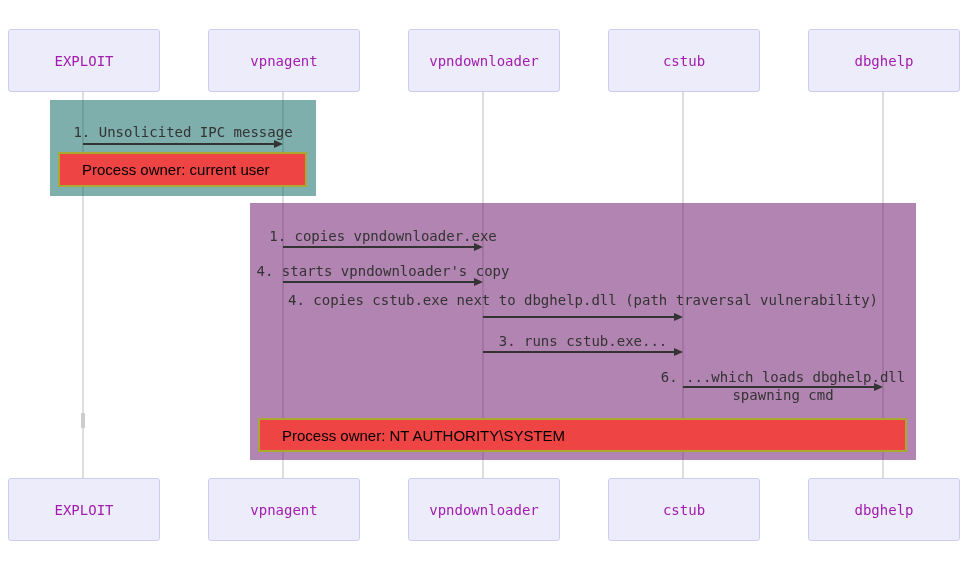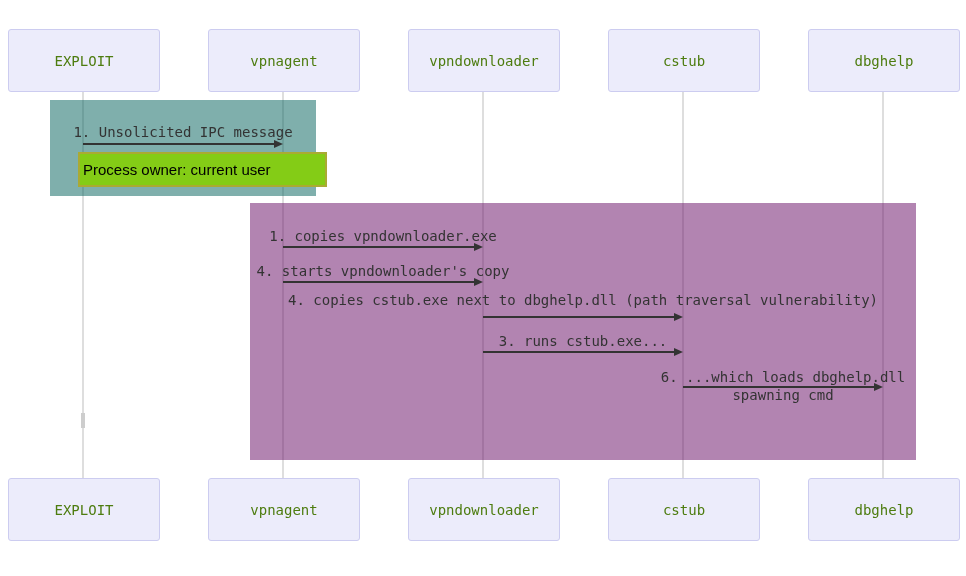--- a/index.html
+++ b/index.html
@@ -30,21 +30,21 @@
     position: absolute;
     width: 150px;
     height: 61px;
     background: #ececfb;
     border: 1px solid #ccccf0;
     border-radius: 3px;
     display: flex;
     align-items: center;
     justify-content: center;
     font-size: 14px;
-    color: #4d7c0f;
+    color: #a21caf;
   }
   .msg {
     position: absolute;
     width: 600px;
     text-align: center;
     white-space: nowrap;
     font-size: 14px;
     line-height: 17px;
     color: #333333;
     pointer-events: none;
@@ -57,30 +57,29 @@
   .msg-head {
     position: absolute;
     width: 0;
     height: 0;
     border-left: 9px solid #333333;
     border-top: 4px solid transparent;
     border-bottom: 4px solid transparent;
   }
   .note {
     position: absolute;
-    background: #84cc16;
+    background: #ef4444;
     border: 2px solid #aaaa33;
     box-sizing: border-box;
     font-family: "Liberation Sans", sans-serif;
     font-size: 15px;
     color: #000000;
     display: flex;
     align-items: center;
-    padding-left: 3px;
-    margin-left: 20px;
+    padding-left: 22px;
   }
 </style>
 </head>
 <body>
 
 <div class="diagram">
 
   <div class="lifeline" style="left:82px"></div>
   <div class="lifeline" style="left:282px"></div>
   <div class="lifeline" style="left:482px"></div>
@@ -112,20 +111,23 @@
   <div class="msg-head" style="left:674px; top:348px"></div>
 
   <div class="msg" style="left:483px; top:369px">6. ...which loads dbghelp.dll</div>
   <div class="msg-line" style="left:683px; top:386px; width:191px"></div>
   <div class="msg-head" style="left:874px; top:383px"></div>
   <div class="msg" style="left:483px; top:387px">spawning cmd</div>
 
   <div class="note" style="left:58px; top:152px; width:249px; height:35px">
     <span>Process owner: current user</span>
   </div>
+  <div class="note" style="left:258px; top:418px; width:649px; height:34px">
+    <span>Process owner: NT AUTHORITY\SYSTEM</span>
+  </div>
 
   <div class="actor" style="left:8px;   top:29px">
       <span>EXPLOIT</span>
     </div>
   <div class="actor" style="left:208px; top:29px">
       <span>vpnagent</span>
     </div>
   <div class="actor" style="left:408px; top:29px">
       <span>vpndownloader</span>
     </div>

